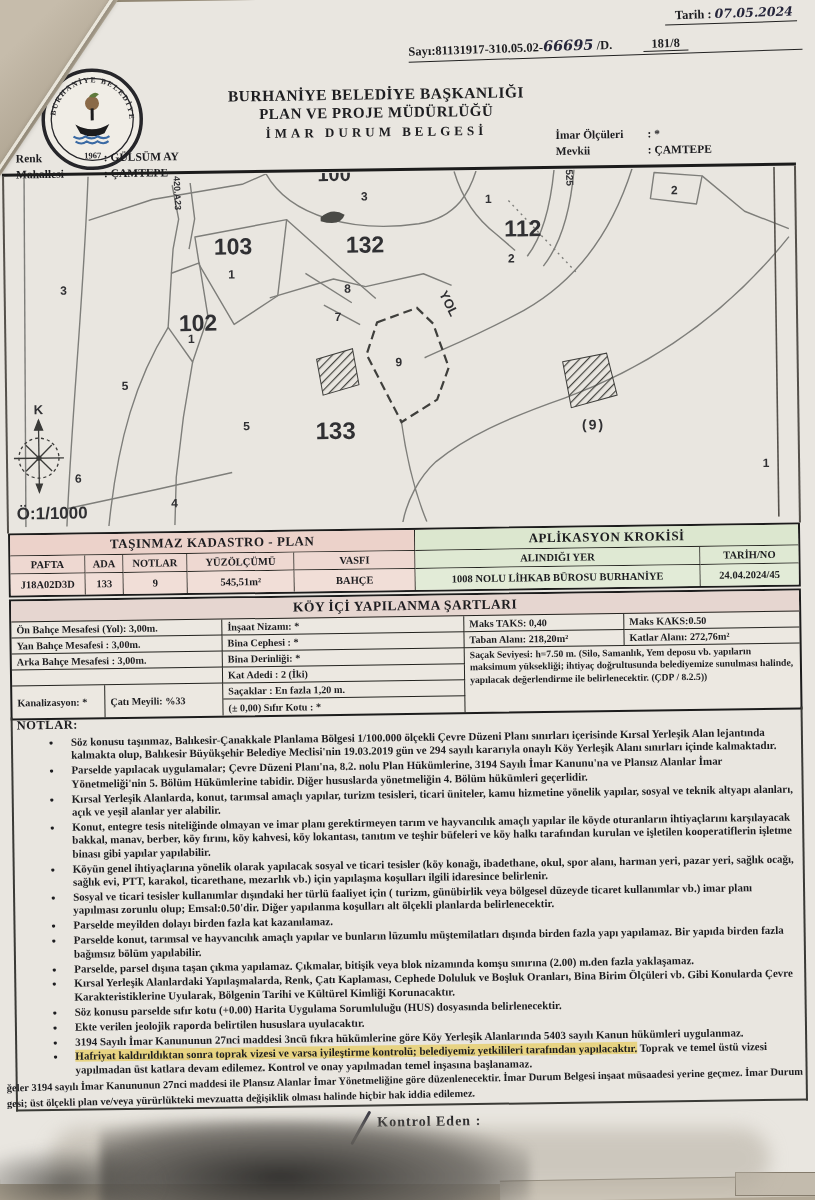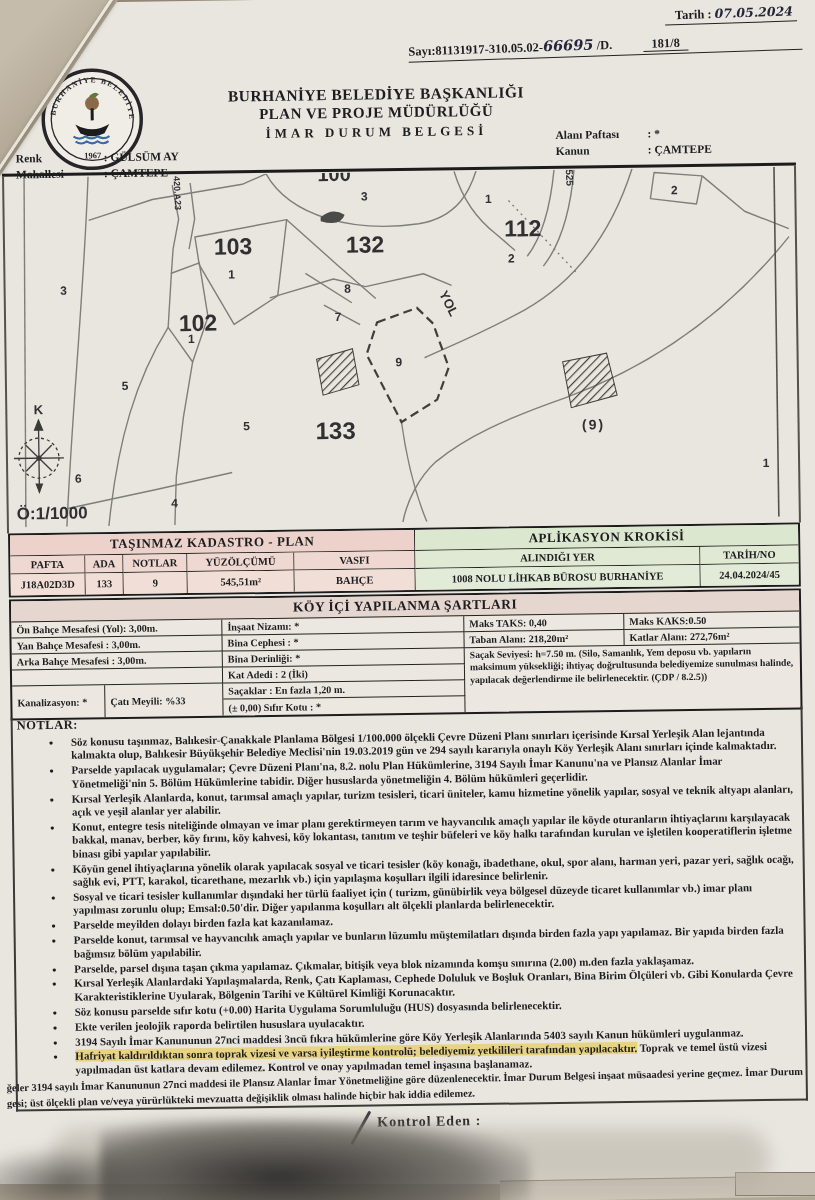--- a/index.html
+++ b/index.html
@@ -127,22 +127,22 @@
         <div class="l1">BURHANİYE BELEDİYE BAŞKANLIĞI</div>
         <div class="l2">PLAN VE PROJE MÜDÜRLÜĞÜ</div>
         <div class="l3">İMAR DURUM BELGESİ</div>
       </div>
 
       <div class="abs info-l">
         <div><span class="lab">Renk</span><span>: GÜLSÜM AY</span></div>
         <div><span class="lab">Mahallesi</span><span>: ÇAMTEPE</span></div>
       </div>
       <div class="abs info-r">
-        <div><span class="lab">Alanı Paftası</span><span>: *</span></div>
-        <div><span class="lab">Kanun</span><span>: ÇAMTEPE</span></div>
+        <div><span class="lab">İmar Ölçüleri</span><span>: *</span></div>
+        <div><span class="lab">Mevkii</span><span>: ÇAMTEPE</span></div>
       </div>
 
       <div class="abs rule"></div>
       <div class="abs lline"></div>
       <div class="abs rline"></div>
 
       <svg class="abs map" width="790" height="350" viewBox="0 0 790 350">
         <defs>
           <pattern id="hatch" width="6" height="6" patternUnits="userSpaceOnUse" patternTransform="rotate(45)">
             <line x1="0" y1="0" x2="0" y2="6" stroke="#44443f" stroke-width="2.4"></line>

